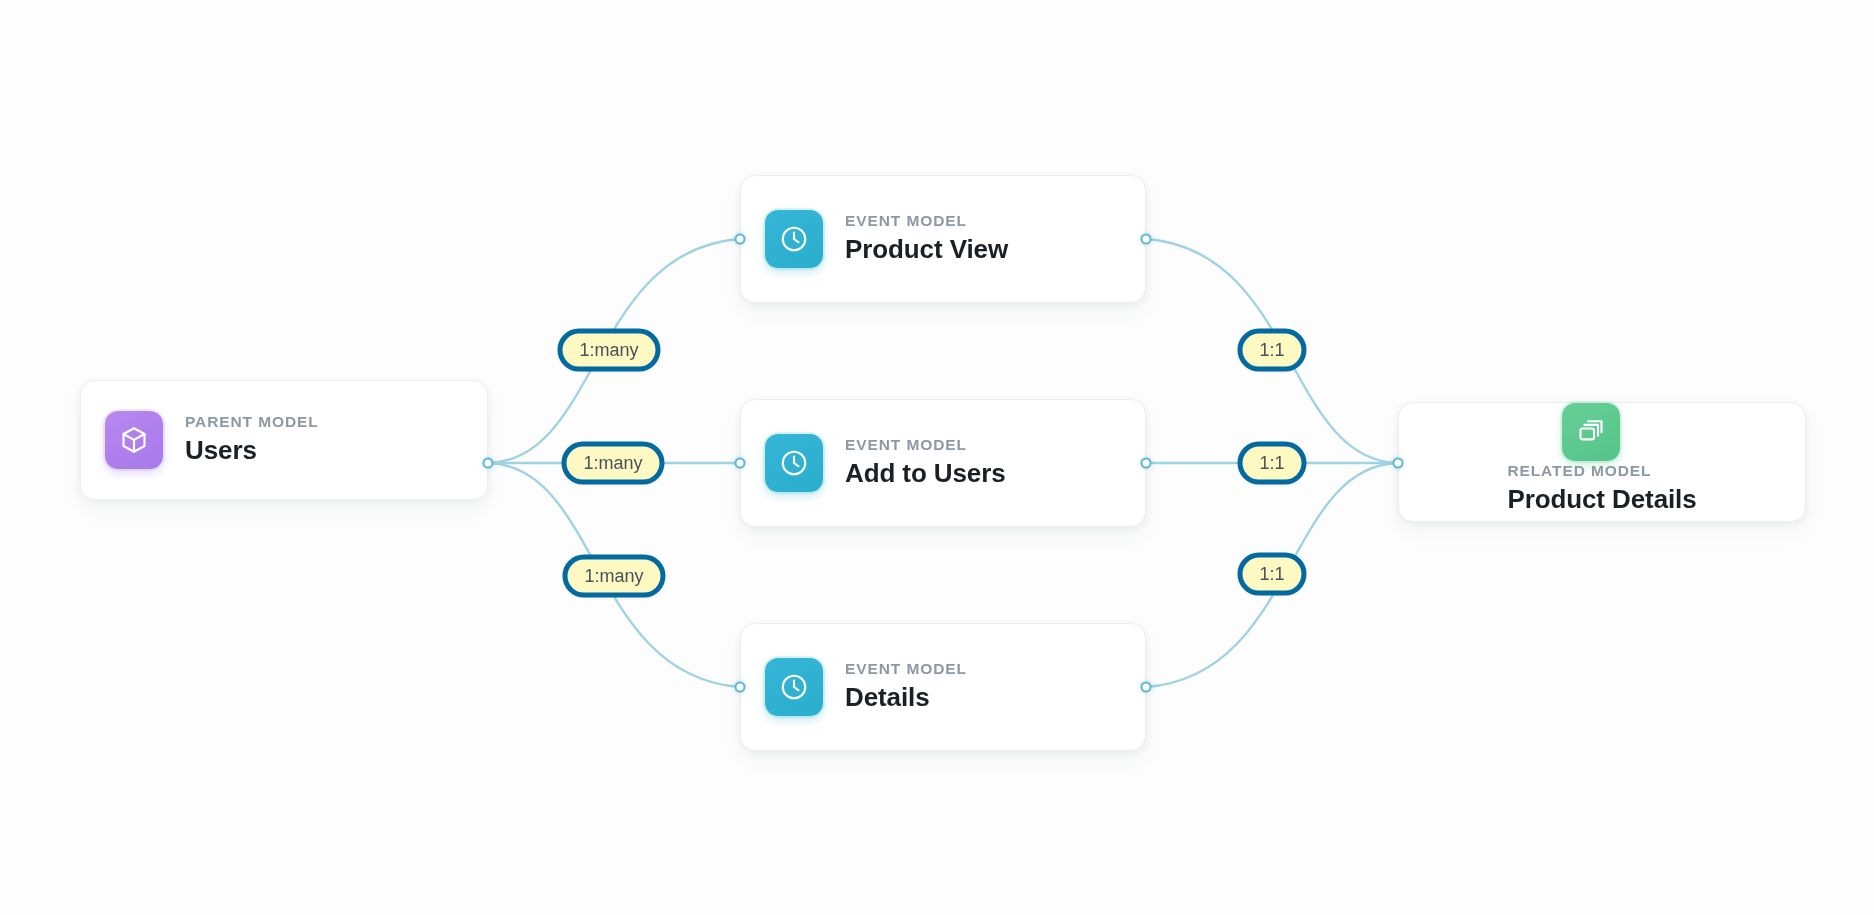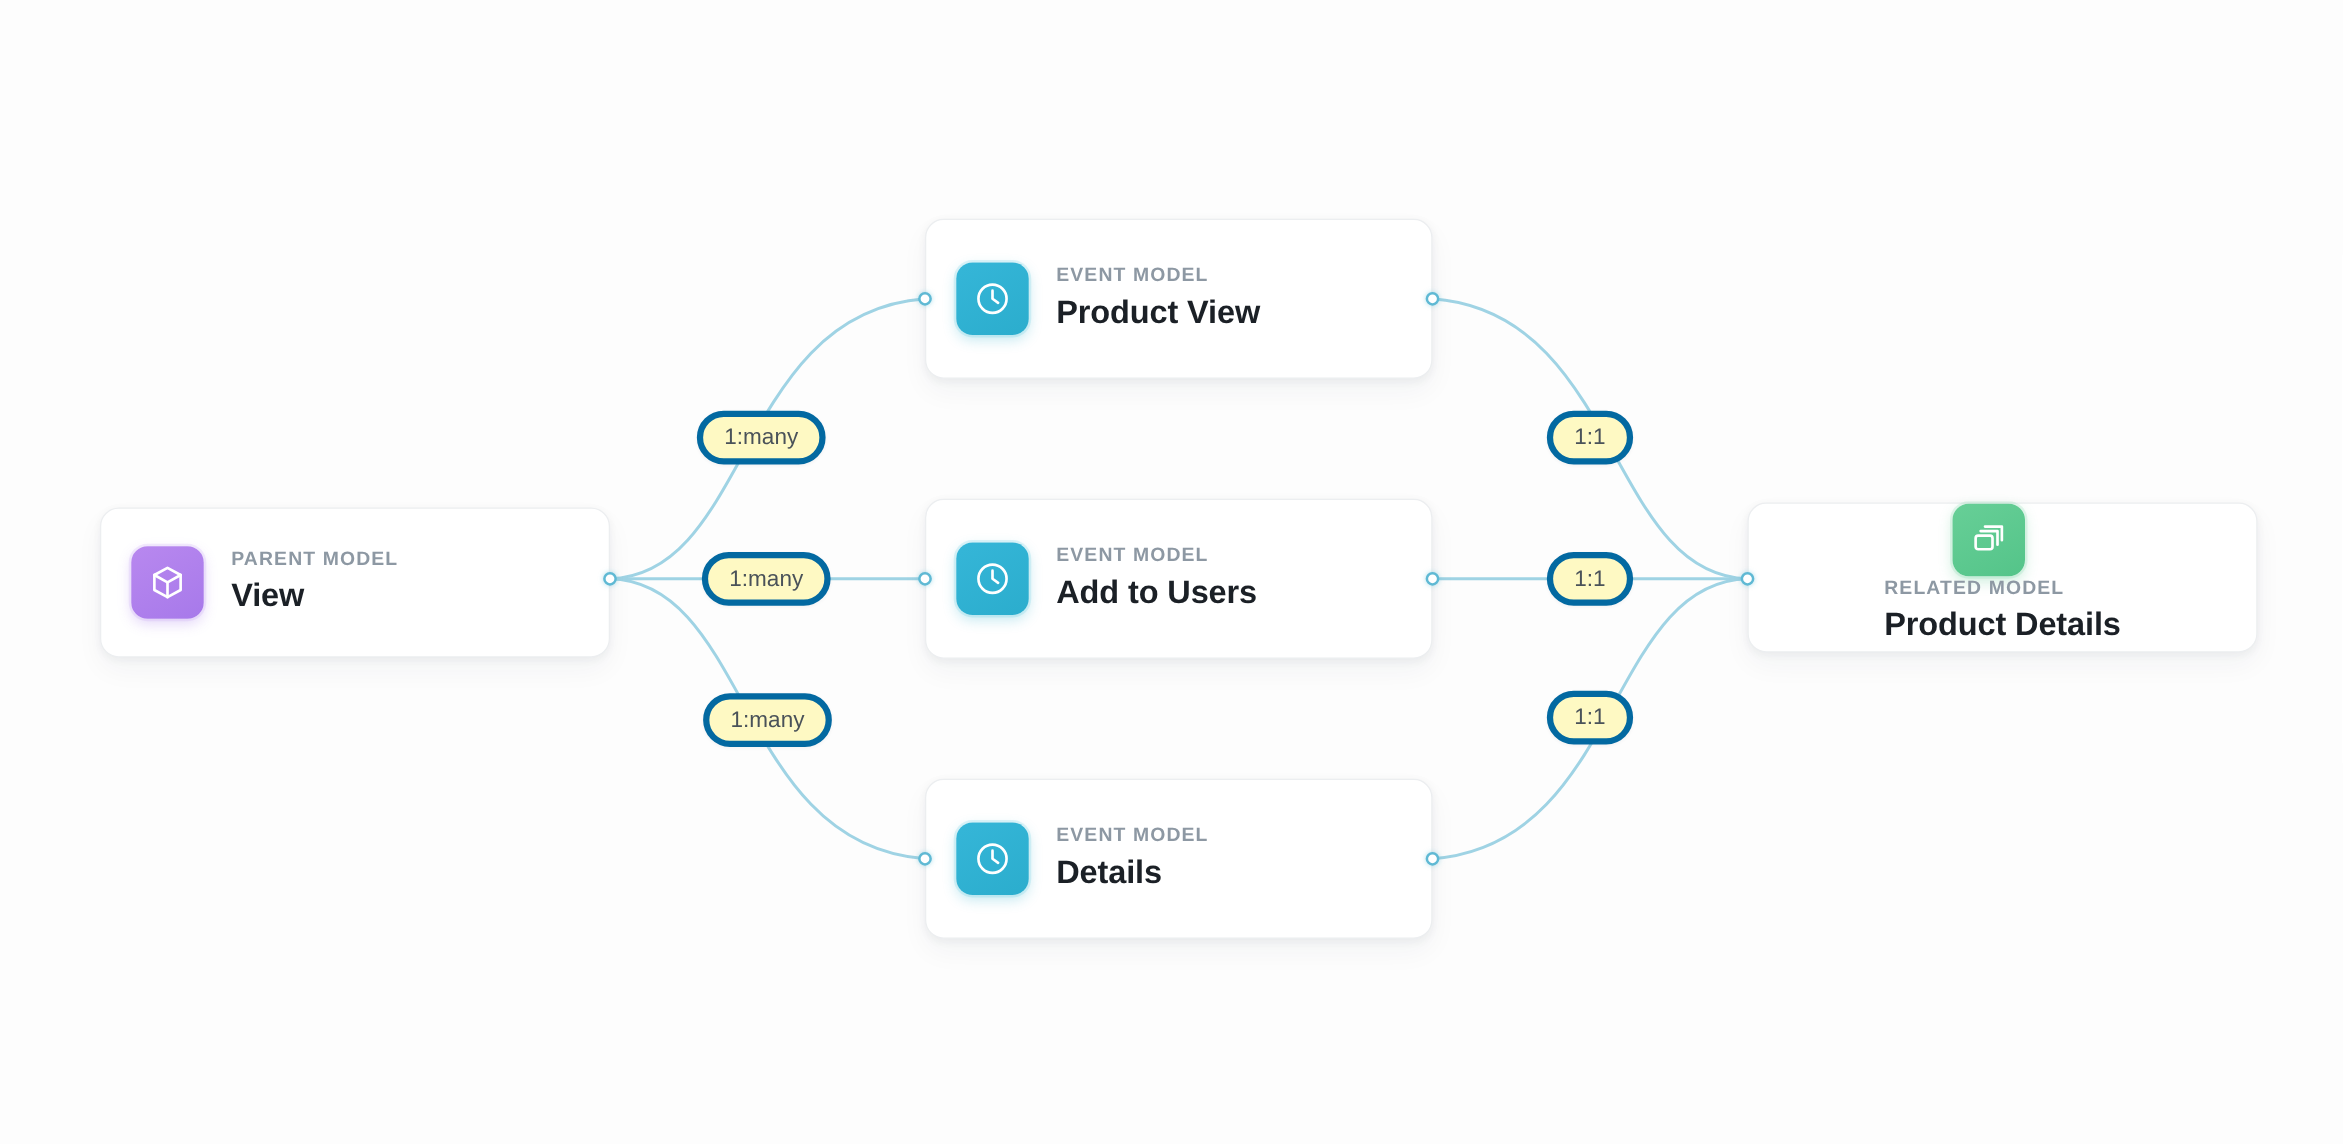--- a/index.html
+++ b/index.html
@@ -138,31 +138,31 @@
       <path d="M 488 463 C 600 466, 590 676, 740 687"></path>
 
       <path d="M 1146 239 C 1296 250, 1286 460, 1398 463"></path>
 
       <path d="M 1146 463 L 1398 463"></path>
 
       <path d="M 1146 687 C 1296 676, 1286 466, 1398 463"></path>
     </g>
   </svg>
 
-  <div class="node" style="left:80px; top:406px; width:408px; height:120px;">
+  <div class="node" style="left:80px; top:380px; width:408px; height:120px;">
     <div class="node-icon purple">
       <svg width="30" height="30" viewBox="0 0 24 24" fill="none" stroke="#ffffff" stroke-width="1.7" stroke-linejoin="round" stroke-linecap="round">
         <path d="M12 2.6 L20.4 7.2 L20.4 16.8 L12 21.4 L3.6 16.8 L3.6 7.2 Z"></path>
         <path d="M3.6 7.2 L12 11.9 L20.4 7.2"></path>
         <path d="M12 11.9 L12 21.4"></path>
       </svg>
     </div>
     <div class="node-text">
       <div class="node-kicker">PARENT MODEL</div>
-      <div class="node-title">View</div>
+      <div class="node-title">Users</div>
     </div>
   </div>
 
   <div class="node" style="left:740px; top:175px; width:406px; height:128px;">
     <div class="node-icon teal">
       <svg width="30" height="30" viewBox="0 0 24 24" fill="none" stroke="#ffffff" stroke-width="1.7" stroke-linecap="round" stroke-linejoin="round">
         <circle cx="12" cy="12" r="9"></circle>
         <path d="M12 6.8 L12 12 L15.6 14.6"></path>
       </svg>
     </div>

